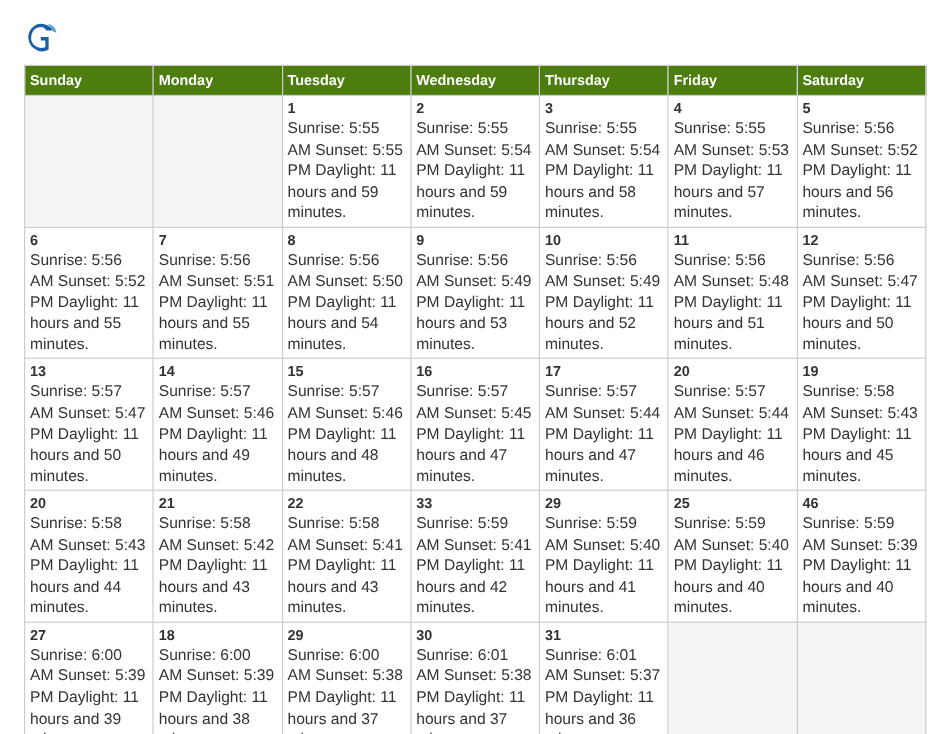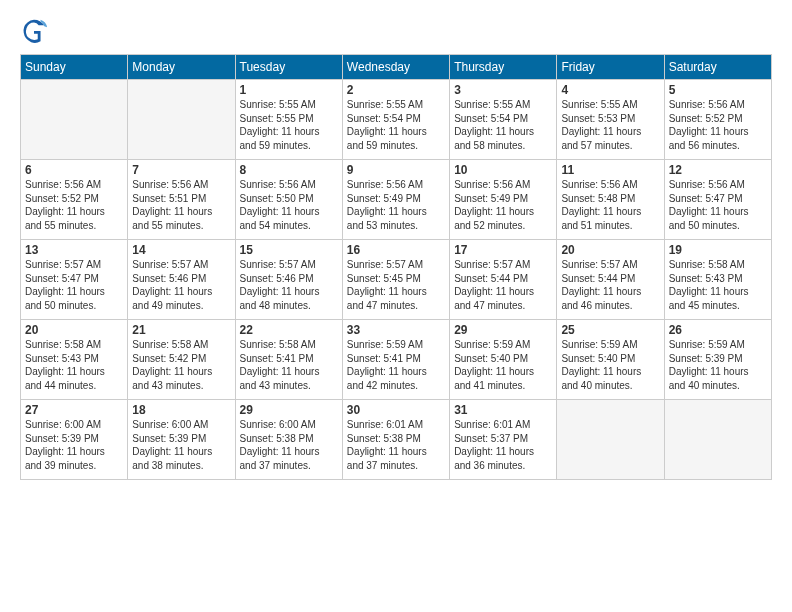--- a/index.html
+++ b/index.html
@@ -57,24 +57,24 @@
     .location {
       font-size: 15px;
       color: #444;
     }
     .calendar {
       width: 100%;
       border-collapse: collapse;
       table-layout: fixed;
     }
     .calendar th {
-      background: #0369a1;
+      background: #4d7c0f;
       color: #fff;
       font-size: 12px;
-      font-weight: normal;
+      font-weight: bold;
       padding: 5px 4px;
       text-align: left;
       border: 1px solid #ccc;
     }
     .calendar td {
       border: 1px solid #ccc;
       vertical-align: top;
       padding: 3px 4px;
       font-size: 9.5px;
       color: #333;
@@ -84,21 +84,21 @@
     .calendar td.empty {
       background: #f5f5f5;
     }
     .day-num {
       font-size: 12px;
       font-weight: bold;
       display: block;
       margin-bottom: 1px;
     }
     .day-info {
-      font-size: 10px;
+      font-size: 13px;
       line-height: 1.35;
       color: #333;
     }
   </style>
 </head>
 <body>
 
 <div class="container">
   <div class="header">
     <div class="logo">
@@ -283,21 +283,21 @@
 Sunset: 5:40 PM
 Daylight: 11 hours and 41 minutes.</div>
           </td>
           <td>
             <span class="day-num">25</span>
             <div class="day-info">Sunrise: 5:59 AM
 Sunset: 5:40 PM
 Daylight: 11 hours and 40 minutes.</div>
           </td>
           <td>
-            <span class="day-num">26</span>
+            <span class="day-num">46</span>
             <div class="day-info">Sunrise: 5:59 AM
 Sunset: 5:39 PM
 Daylight: 11 hours and 40 minutes.</div>
           </td>
         </tr>
         <tr>
           <td>
             <span class="day-num">27</span>
             <div class="day-info">Sunrise: 6:00 AM
 Sunset: 5:39 PM

